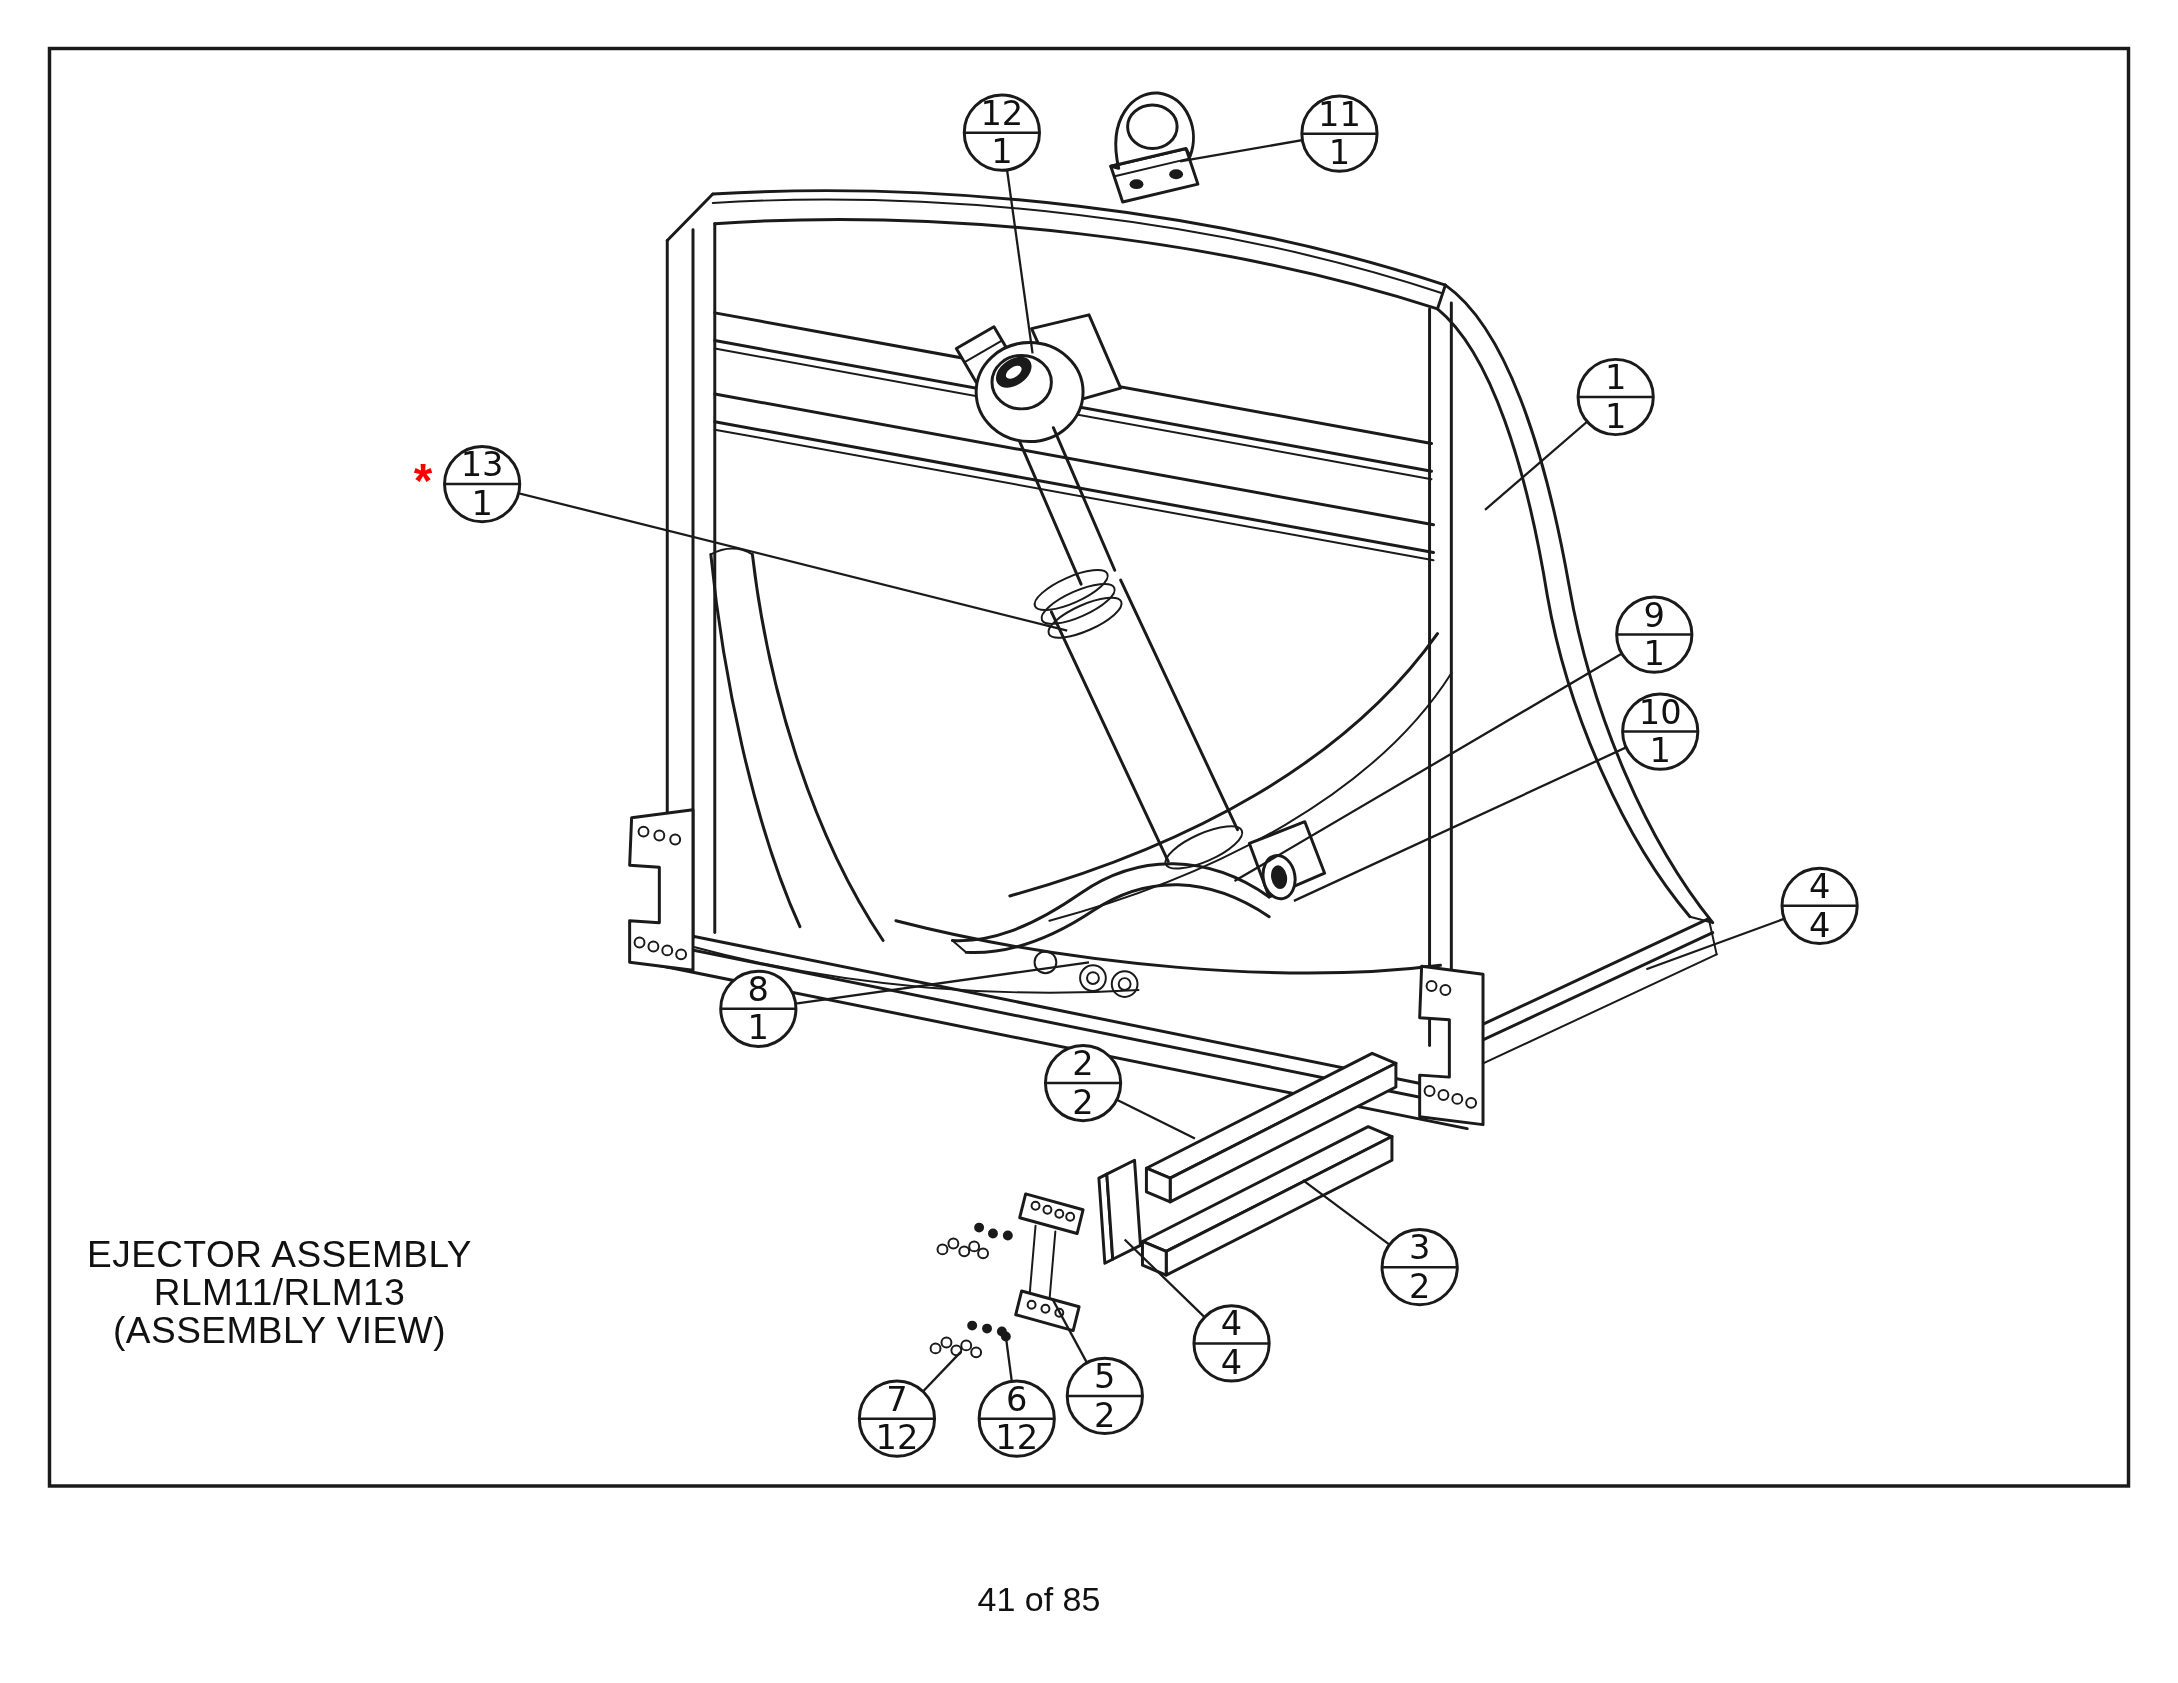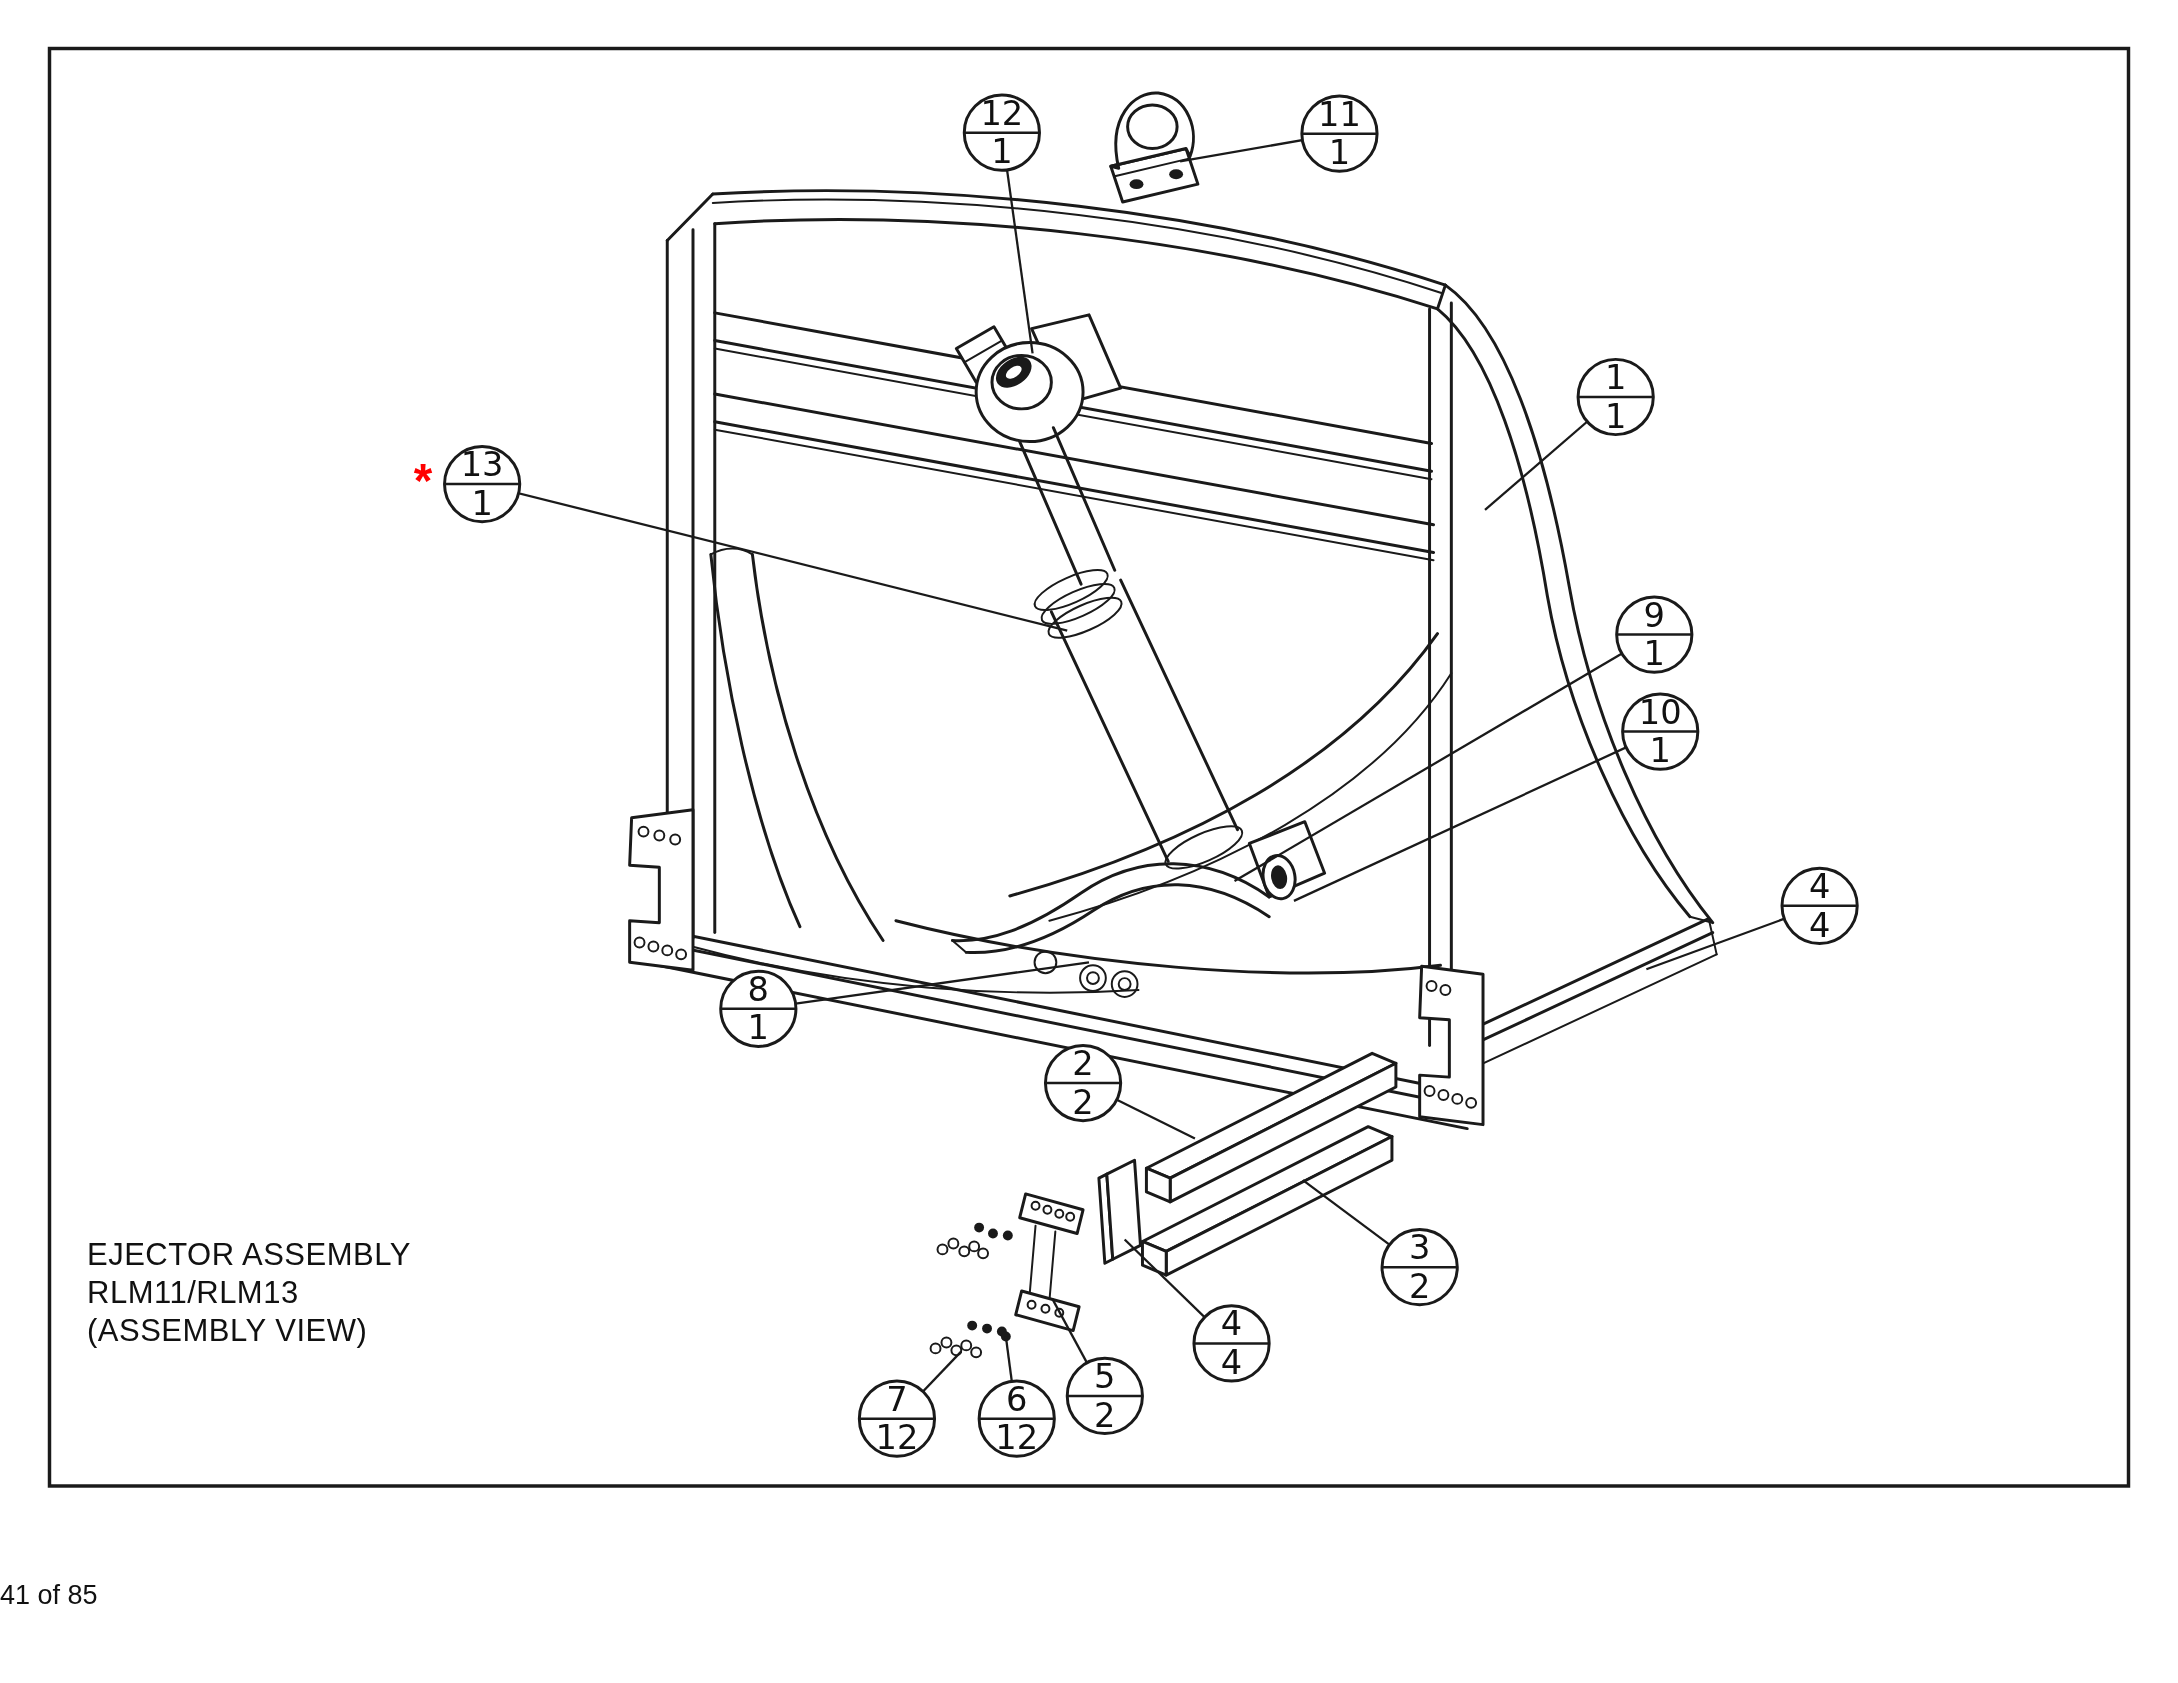--- a/index.html
+++ b/index.html
@@ -10,26 +10,26 @@
     font-family:"Liberation Sans", sans-serif;
     overflow:hidden;
   }
   svg{position:absolute;left:0;top:0;}
   .stroke{fill:none;stroke:#1a1a1a;stroke-width:3;stroke-linecap:round;stroke-linejoin:round;}
   .thin{fill:none;stroke:#1a1a1a;stroke-width:2;stroke-linecap:round;stroke-linejoin:round;}
   .fillw{fill:#ffffff;stroke:#1a1a1a;stroke-width:3;stroke-linejoin:round;}
   .filld{fill:#1a1a1a;stroke:none;}
   .title-block{
     position:absolute;left:87px;top:1236px;
-    font-size:31px;line-height:38px;color:#111111;
-    letter-spacing:0.5px;white-space:nowrap;
+    font-size:37px;line-height:38px;color:#111111;
+    letter-spacing:0.5px;white-space:nowrap;text-align:center;
   }
   .footer{
     position:absolute;left:0;top:1580px;width:2078px;
-    font-size:27px;color:#111111;
+    text-align:center;font-size:34px;color:#111111;
   }
   .balloon-num{font-family:"DejaVu Sans", sans-serif;font-size:34px;fill:#111111;}
   .asterisk-text{font-family:"Liberation Sans", sans-serif;font-size:48px;font-weight:bold;}
 </style>
 </head>
 <body>
 
 <div class="sheet">
 
   <svg width="2178" height="1683" viewBox="0 0 2200 1700">

